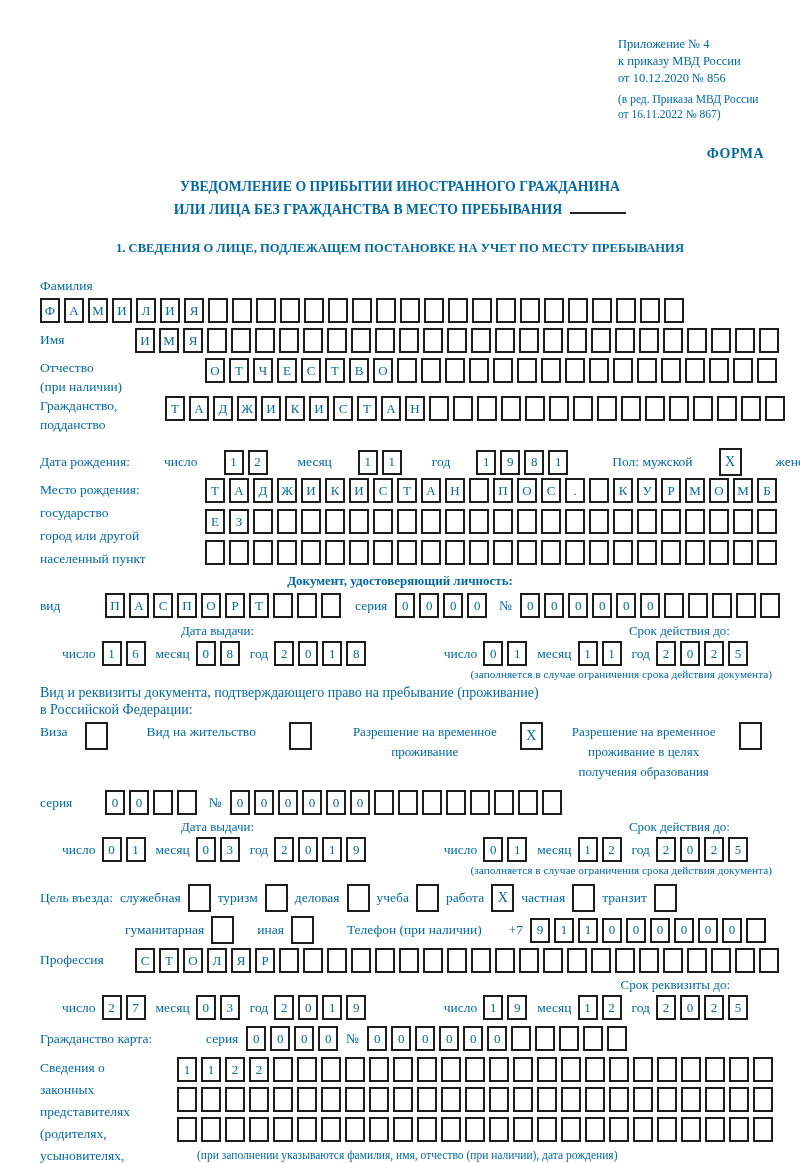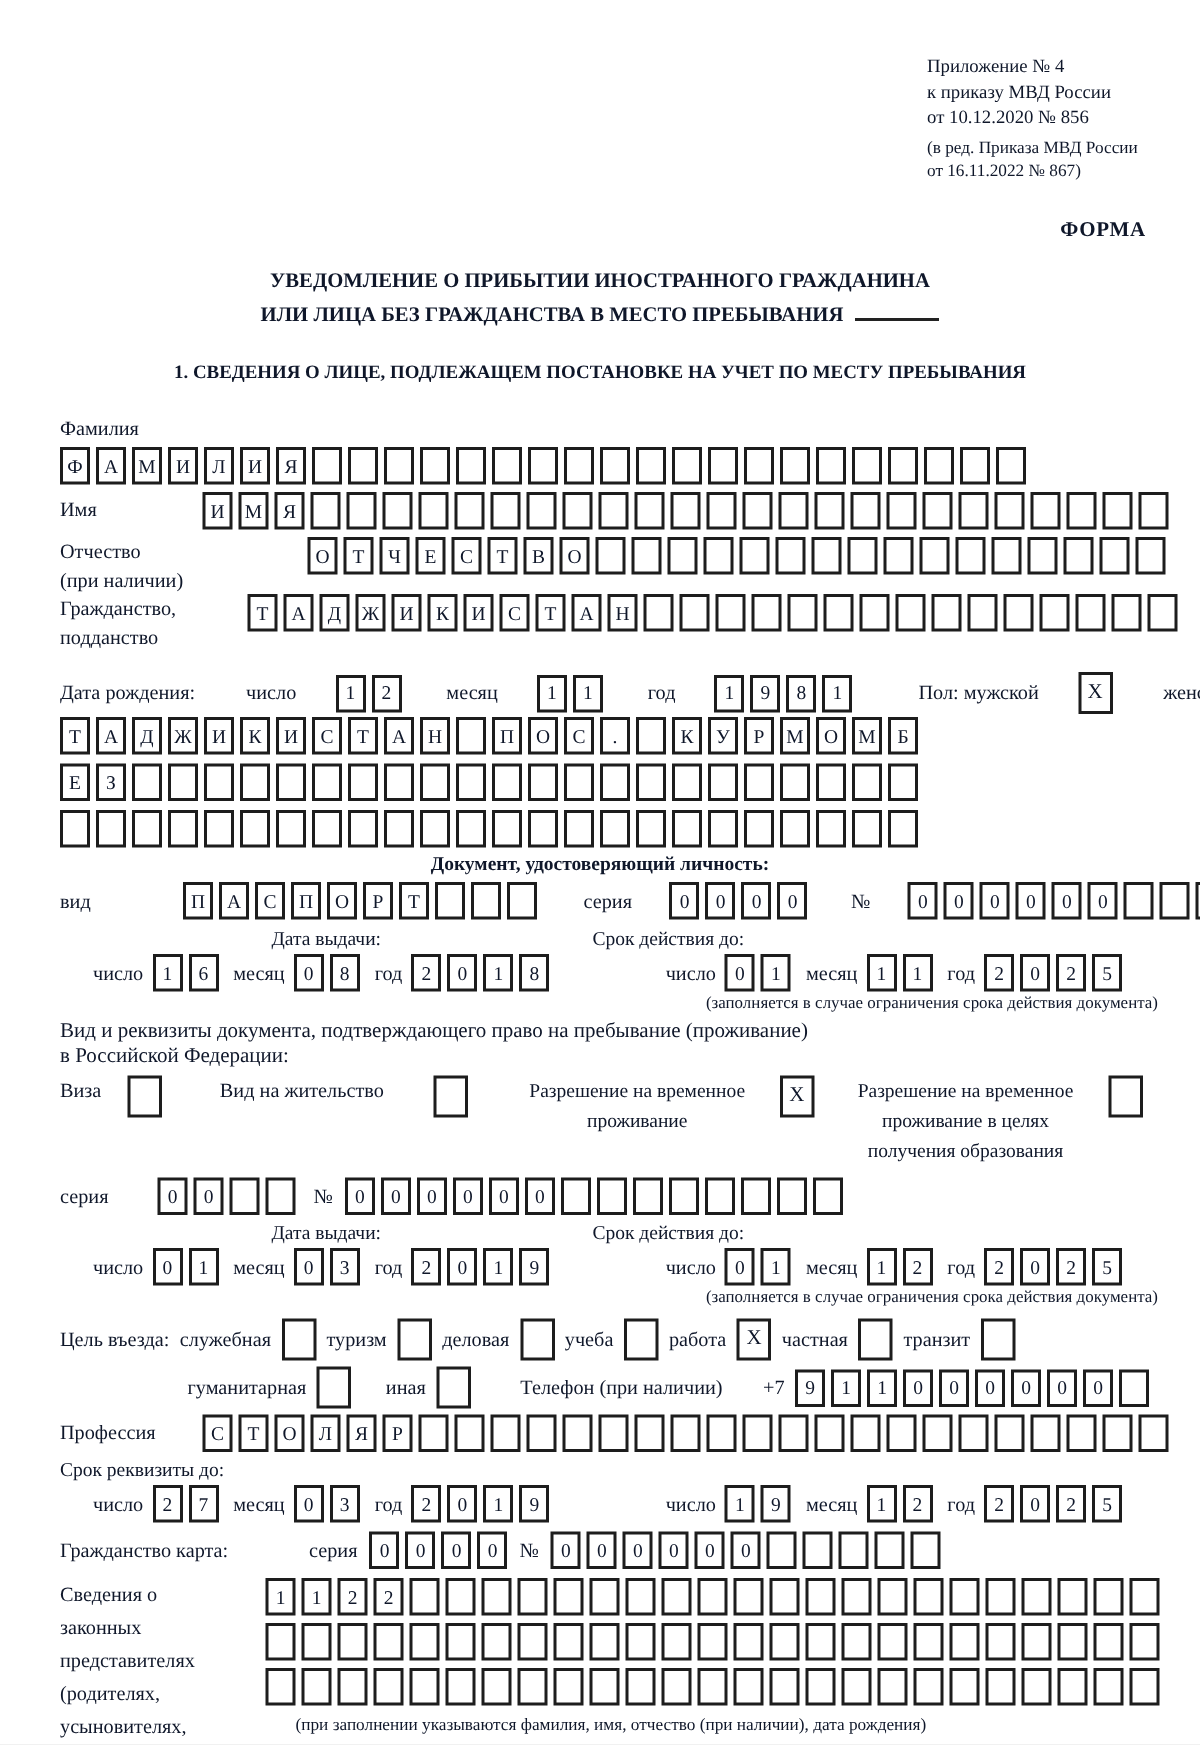--- a/index.html
+++ b/index.html
@@ -1,18 +1,18 @@
 <!DOCTYPE html>
 <html><head>
 <meta charset="utf-8">
 <style>
   html,body{margin:0;padding:0;background:#e8e8e8;}
   .page{
     width:800px;height:1163px;background:#ffffff;position:relative;
-    font-family:"Liberation Serif","DejaVu Serif",serif;color:#0f172a;
+    font-family:"Liberation Serif","DejaVu Serif",serif;color:#0369a1;
     margin:0 auto;overflow:hidden;box-sizing:border-box;padding-top:36px;
   }
   .hdr-block{margin-left:618px;font-size:12.5px;line-height:17px;}
   .hdr-rev{margin-left:618px;font-size:11.5px;line-height:15px;margin-top:5px;}
   .forma{font-weight:bold;font-size:14px;text-align:right;padding-right:36px;margin-top:24px;letter-spacing:.5px;}
   .title{margin-top:14px;text-align:center;font-weight:bold;font-size:13.8px;line-height:22px;}
   .title-underline{display:inline-block;width:56px;border-bottom:2px solid #222;height:14px;margin-left:8px;}
   .sec-head{margin-top:20px;text-align:center;font-weight:bold;font-size:12.6px;}
   .frow{display:flex;align-items:flex-start;margin-left:40px;}
   .lbl{font-size:13.5px;line-height:24px;flex:none;}
@@ -23,21 +23,21 @@
     margin-right:4px;display:flex;align-items:center;justify-content:center;
     font-size:13px;flex:none;background:#fff;
   }
   .checkbox{
     display:inline-flex;width:23px;height:28px;box-sizing:border-box;border:2px solid #1d1d1d;
     align-items:center;justify-content:center;font-size:14px;flex:none;background:#fff;align-self:flex-start;
   }
   .doc-head{margin-top:3px;text-align:center;font-weight:bold;font-size:13px;}
   .dates{display:flex;margin-left:40px;margin-top:5px;font-size:13px;}
   .dates .dleft{width:355px;text-align:center;}
-  .dates .dright{flex:1;text-align:left;padding-right:70px;}
+  .dates .dright{flex:1;text-align:right;padding-right:70px;}
   .dvrow{display:flex;margin-left:40px;margin-top:2px;}
   .dvleft{width:355px;padding-left:22px;box-sizing:border-box;}
   .dvright{flex:1;display:flex;justify-content:flex-end;padding-right:48px;}
   .dategroup{display:flex;align-items:center;gap:6px;}
   .dategroup .lbl{line-height:25px;}
   .note{text-align:right;padding-right:28px;font-size:11.3px;margin-top:2px;}
   .intro{margin-left:40px;font-size:14px;line-height:17px;margin-top:4px;}
   .opts{display:flex;margin-left:40px;margin-top:4px;align-items:flex-start;gap:13px;}
   .opt-text{font-size:13px;line-height:20px;text-align:center;}
   .gap4{margin-left:4px;} .gap8{margin-left:8px;} .gap10{margin-left:10px;}
@@ -230,20 +230,26 @@
         <div class="cell">8</div>
         <div class="cell">1</div>
       </div>
     <span class="lbl gap14"><span>Пол:</span>&nbsp;<span>мужской</span></span>
     <span class="checkbox">X</span>
     <span class="lbl gap8">женский</span>
     <span class="checkbox gap8"></span>
   </div>
 
   <div class="frow mt2">
+    <div class="w165" style="line-height:23px;font-size:13.5px;">
+      <div>Место рождения:</div>
+      <div>государство</div>
+      <div>город или другой</div>
+      <div>населенный пункт</div>
+    </div>
     <div>
       <div class="cells" style="margin-bottom:6px;">
           <div class="cell">Т</div>
           <div class="cell">А</div>
           <div class="cell">Д</div>
           <div class="cell">Ж</div>
           <div class="cell">И</div>
           <div class="cell">К</div>
           <div class="cell">И</div>
           <div class="cell">С</div>
@@ -314,21 +320,21 @@
           <div class="cell"></div>
           <div class="cell"></div>
           <div class="cell"></div>
           <div class="cell"></div>
         </div>
     </div>
   </div>
 
   <div class="doc-head">Документ, удостоверяющий личность:</div>
 
-  <div class="frow mt4" style="align-items:center;gap:17px;">
+  <div class="frow mt4" style="align-items:center;">
     <span class="lbl w65">вид</span>
     <div class="cells">
         <div class="cell">П</div>
         <div class="cell">А</div>
         <div class="cell">С</div>
         <div class="cell">П</div>
         <div class="cell">О</div>
         <div class="cell">Р</div>
         <div class="cell">Т</div>
         <div class="cell"></div>

